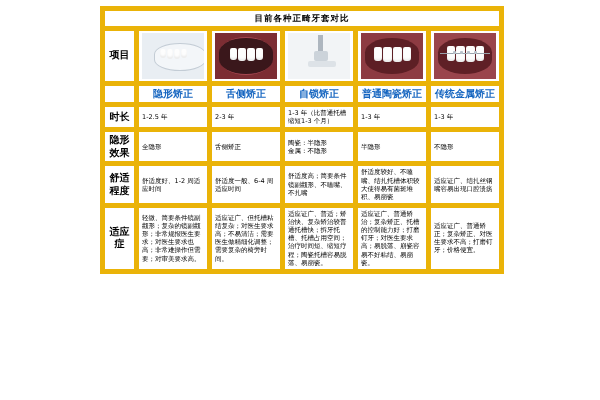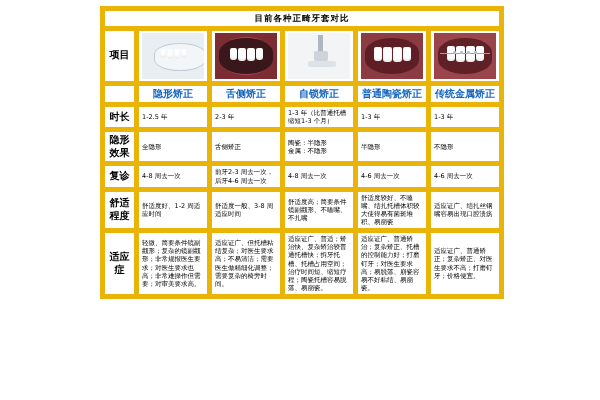--- a/index.html
+++ b/index.html
@@ -191,34 +191,26 @@
     <tr>
       <td class="rowlabel">隐形效果</td>
       <td class="cellbody">全隐形</td>
       <td class="cellbody">舌侧矫正</td>
       <td class="cellbody" style="white-space:pre-line;">陶瓷：半隐形
 金属：不隐形</td>
       <td class="cellbody">半隐形</td>
       <td class="cellbody">不隐形</td>
     </tr>
 
-    <tr>
-      <td class="rowlabel">复诊</td>
-      <td class="cellbody">4-8 周去一次</td>
-      <td class="cellbody">前牙2-3 周去一次，后牙4-6 周去一次</td>
-      <td class="cellbody">4-8 周去一次</td>
-      <td class="cellbody">4-6 周去一次</td>
-      <td class="cellbody">4-6 周去一次</td>
-    </tr>
 
 
     <tr>
       <td class="rowlabel">舒适程度</td>
       <td class="cellbody">舒适度好、1-2 周适应时间</td>
-      <td class="cellbody">舒适度一般、3-8 周适应时间</td>
+      <td class="cellbody">舒适度一般、6-4 周适应时间</td>
       <td class="cellbody">舒适度高；简要条件镜副颧形、不嗑嘴、不扎嘴</td>
       <td class="cellbody">舒适度较好、不嗑嘴、结扎托槽体积较大使得易有菌斑堆积、易崩瓷</td>
       <td class="cellbody">适应证广、结扎丝钢嘴容易出现口腔溃疡</td>
     </tr>
 
     <tr>
       <td class="rowlabel">适应症</td>
       <td class="cellbody">轻微、简要条件镜副颧形；复杂的镜副颧形；非常规报医生要求；对医生要求也高；非常难操作但需要；对审美要求高。</td>
       <td class="cellbody">适应证广、但托槽粘结复杂；对医生要求高；不易清洁；需要医生做精细化调整；需要复杂的椅旁时间。</td>
       <td class="cellbody">适应证广、普适；矫治快、复杂矫治较普通托槽快；拆牙托槽、托槽占用空间；治疗时间短、缩短疗程；陶瓷托槽容易脱落、易崩瓷。</td>

